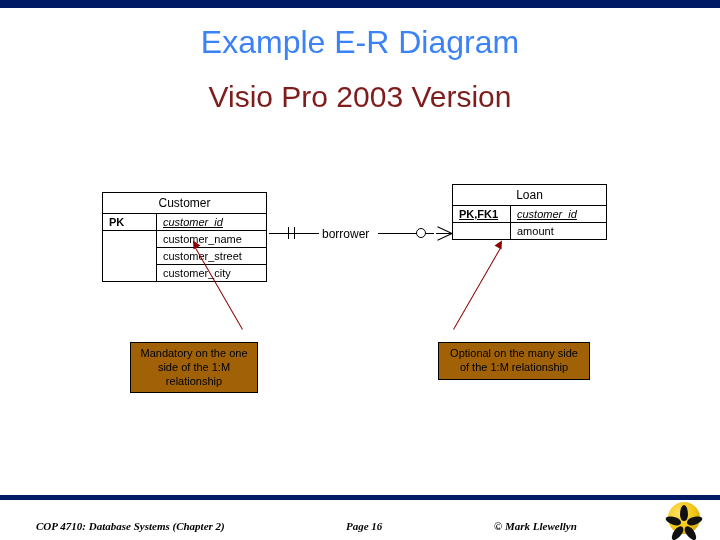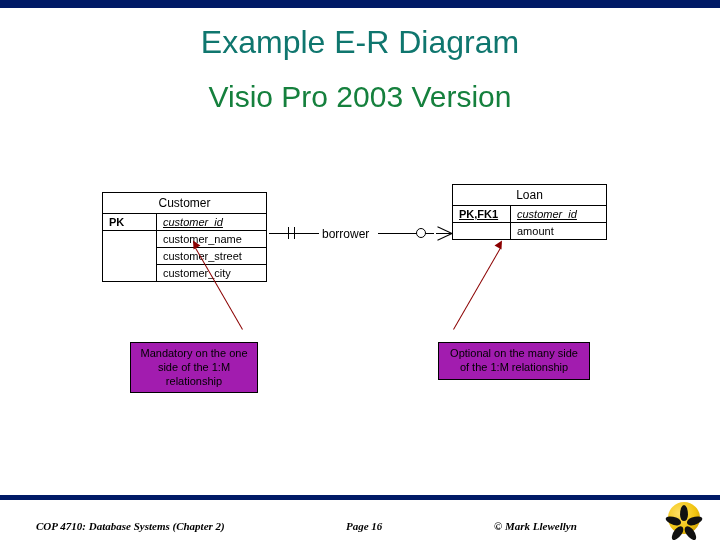--- a/index.html
+++ b/index.html
@@ -15,29 +15,29 @@
     position: absolute;
     top: 0; left: 0; right: 0;
     height: 8px;
     background: #001a66;
   }
   .title1 {
     position: absolute;
     top: 24px; left: 0; right: 0;
     text-align: center;
     font-size: 32px;
-    color: #0f766e;
+    color: #3b82f6;
     font-weight: 400;
   }
   .title2 {
     position: absolute;
     top: 80px; left: 0; right: 0;
     text-align: center;
     font-size: 30px;
-    color: #15803d;
+    color: #7f1d1d;
     font-weight: 400;
   }
   
   .entity {
     position: absolute;
     border-collapse: collapse;
     font-size: 12px;
     background: #fff;
   }
   .entity th, .entity td {
@@ -109,21 +109,21 @@
   }
 
   
   .callout {
     position: absolute;
     border: 1px solid #000;
     font-size: 11px;
     text-align: center;
     padding: 4px 6px;
     line-height: 1.25;
-    background: #a21caf;
+    background: #a16207;
   }
   #callout-left { top: 342px; left: 130px; width: 128px; }
   #callout-right { top: 342px; left: 438px; width: 152px; }
 
   
   .arrow {
     position: absolute;
     width: 1px;
     background: #8b0000;
   }

